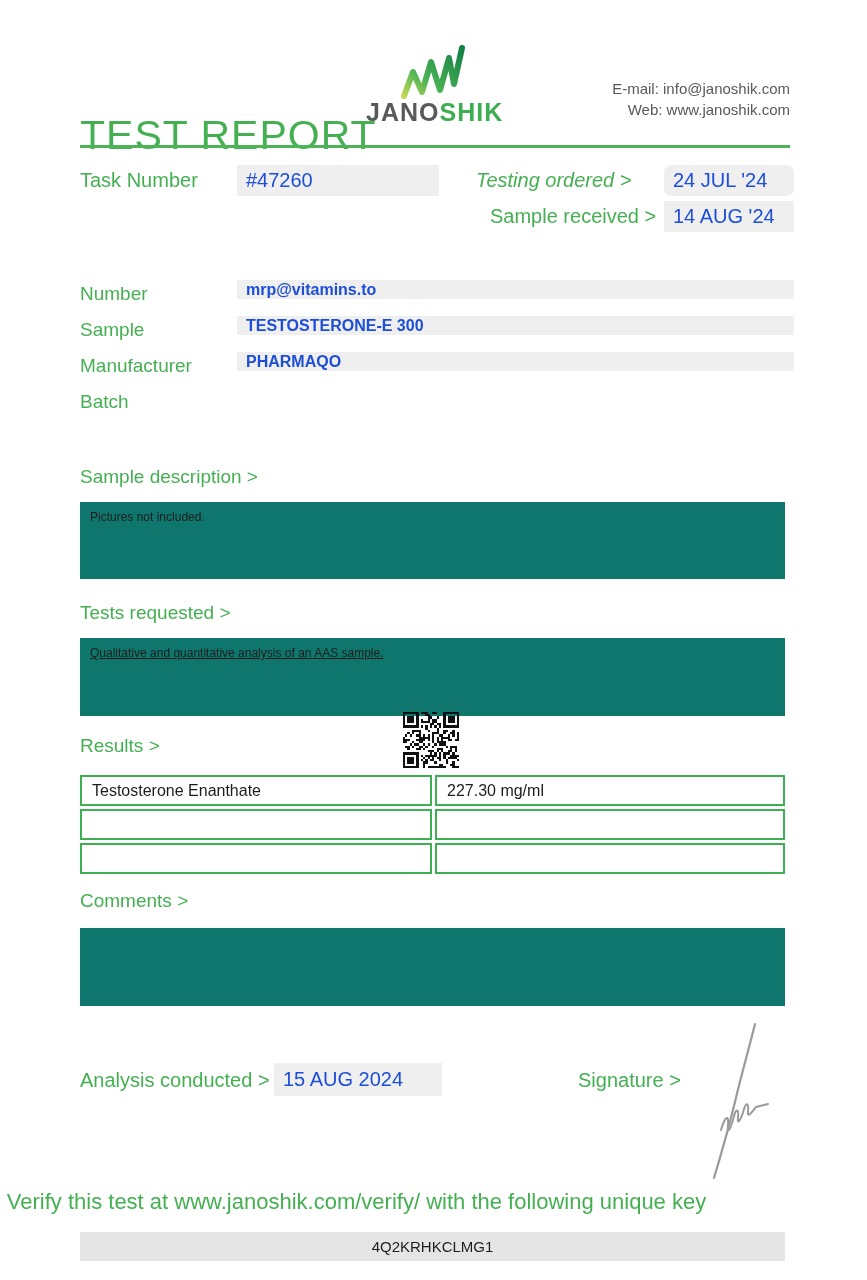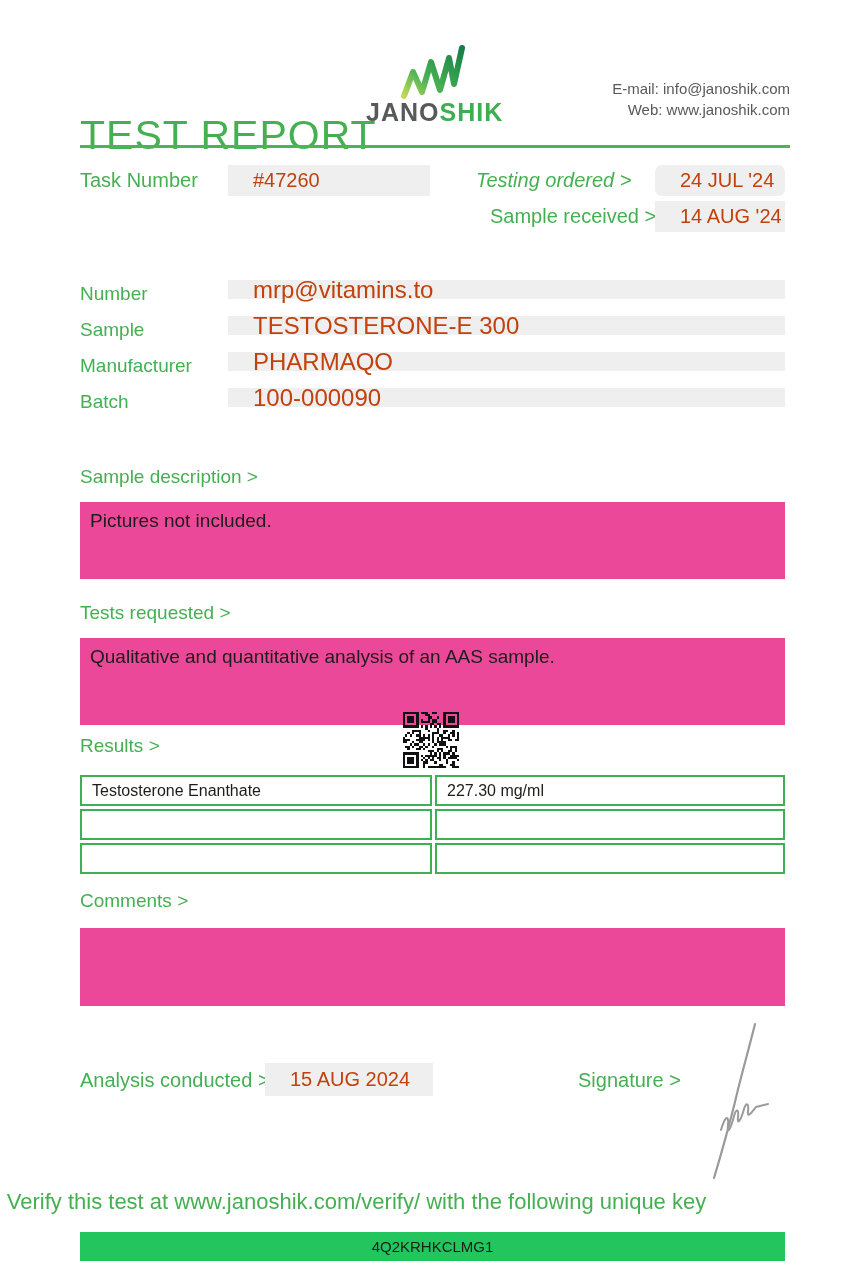--- a/index.html
+++ b/index.html
@@ -22,62 +22,62 @@
   .logo-text{font-size:25px;font-weight:bold;letter-spacing:1px;line-height:1;}
   .logo-text .dark{color:#58595b;}
   .logo-text .grn{color:#3fae52;}
   .contact{right:77px;top:78px;text-align:right;font-size:15px;line-height:21px;color:#58595b;}
   .divider{left:80px;top:145px;width:710px;height:3px;background:#4db357;}
 
   
   .lbl{font-size:20px;color:#45b052;white-space:nowrap;}
   .task-label{left:80px;top:169px;}
   .task-box{left:228px;top:165px;width:202px;height:31px;}
-  .valbox{display:flex;align-items:center;padding-left:25px;font-size:20px;color:#c2410c;box-sizing:border-box;}
+  .valbox{display:flex;align-items:center;padding-left:9px;font-size:20px;color:#1d4ed8;box-sizing:border-box;margin-left:9px;}
   .ord-label{left:476px;top:169px;font-style:italic;}
   .ord-box{left:655px;top:165px;width:130px;height:31px;border-radius:7px;}
   .rec-label{left:490px;top:205px;}
   .rec-box{left:655px;top:201px;width:130px;height:31px;}
 
   
   .field-label{font-size:19px;color:#45b052;left:80px;}
-  .field-box{left:228px;width:557px;height:19px;font-size:24px;}
+  .field-box{left:228px;width:557px;height:19px;font-size:16px;font-weight:bold;}
   .f0l{top:283px;} .f0b{top:280px;}
   .f1l{top:319px;} .f1b{top:316px;}
   .f2l{top:355px;} .f2b{top:352px;}
   .f3l{top:391px;} .f3b{top:388px;}
 
   
   .sec-head{font-size:19px;color:#45b052;left:80px;}
-  .textbox{left:80px;width:705px;background:#ec4899;font-size:19px;padding:8px 10px;box-sizing:border-box;}
+  .textbox{left:80px;width:705px;background:#0f766e;font-size:12px;padding:8px 10px;box-sizing:border-box;}
   .desc-head{top:466px;}
   .desc-box{top:502px;height:77px;}
   .tests-head{top:602px;}
-  .tests-box{top:638px;height:87px;}
+  .tests-box{top:638px;height:78px;text-decoration:underline;}
 
   
   .results-head{top:735px;}
   .qr{left:403px;top:712px;width:56px;height:56px;}
   .rtable{left:80px;top:775px;width:705px;display:flex;flex-direction:column;gap:3px;}
   .rrow{display:flex;gap:3px;}
   .rcell{border:2px solid #3eaf52;height:27px;display:flex;align-items:center;padding-left:10px;font-size:16px;background:#fff;box-sizing:content-box;}
   .rcell.c0{width:338px;}
   .rcell.c1{flex:1;}
 
   
   .comments-head{top:890px;}
   .comments-box{top:928px;height:78px;}
 
   
   .analysis-label{left:80px;top:1069px;}
   .analysis-box{left:265px;top:1063px;width:168px;height:33px;}
   .sig-label{left:578px;top:1069px;}
   .sig{left:693px;top:1018px;width:78px;height:166px;}
   .verify{left:0;top:1189px;width:713px;text-align:center;font-size:22px;color:#45b052;}
-  .keybox{left:80px;top:1232px;width:705px;height:29px;background:#22c55e;display:flex;align-items:center;justify-content:center;font-size:15px;}
+  .keybox{left:80px;top:1232px;width:705px;height:29px;background:#e5e5e5;display:flex;align-items:center;justify-content:center;font-size:15px;}
 </style>
 </head>
 <body>
 
 <div class="page">
 
   <div class="abs title green">TEST REPORT</div>
 
   <div class="abs contact">
     <div>E-mail: info@janoshik.com</div>
@@ -112,21 +112,20 @@
   <div class="abs field-label f0l">Number</div>
   <div class="abs graybox valbox field-box f0b">mrp@vitamins.to</div>
 
   <div class="abs field-label f1l">Sample</div>
   <div class="abs graybox valbox field-box f1b">TESTOSTERONE-E 300</div>
 
   <div class="abs field-label f2l">Manufacturer</div>
   <div class="abs graybox valbox field-box f2b">PHARMAQO</div>
 
   <div class="abs field-label f3l">Batch</div>
-  <div class="abs graybox valbox field-box f3b">100-000090</div>
 
   <div class="abs sec-head desc-head">Sample description &gt;</div>
   <div class="abs textbox desc-box">Pictures not included.</div>
 
   <div class="abs sec-head tests-head">Tests requested &gt;</div>
   <div class="abs textbox tests-box">Qualitative and quantitative analysis of an AAS sample.</div>
 
   <div class="abs sec-head results-head">Results &gt;</div>
   <svg class="abs qr" viewBox="0 0 25 25" shape-rendering="crispEdges">
       <rect x="0" y="0" width="1" height="1" fill="#111"></rect>

